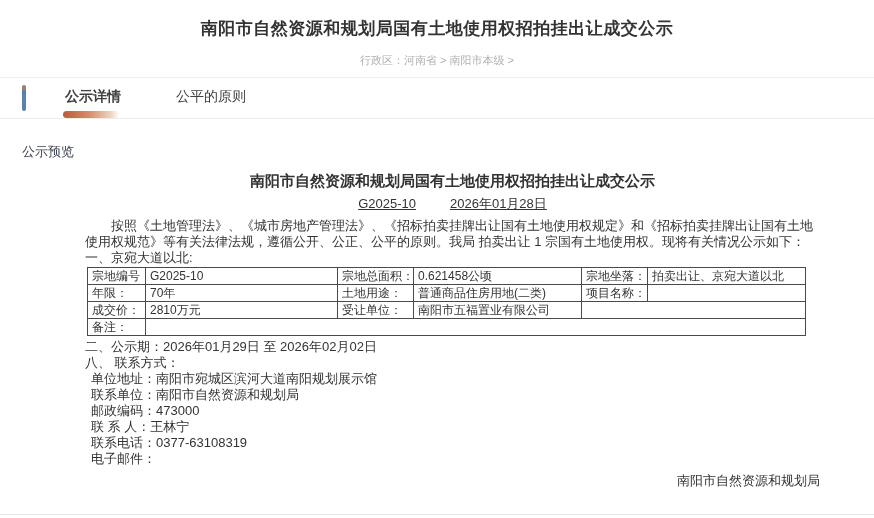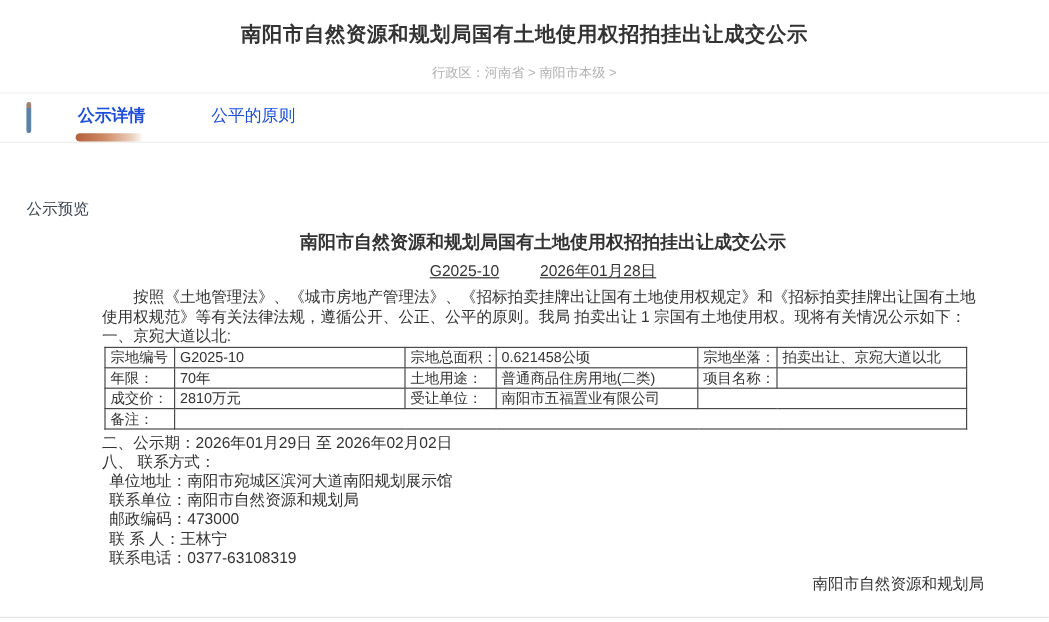--- a/index.html
+++ b/index.html
@@ -9,28 +9,28 @@
   
   .header { padding-top: 17px; text-align: center; border-bottom: 1px solid #f0f0f0; padding-bottom: 9px; }
   .page-title { font-size: 17px; font-weight: bold; color: #333; letter-spacing: 0.5px; }
   .breadcrumb { margin-top: 13px; font-size: 11px; color: #b0b0b0; }
 
   
   .tabbar { position: relative; height: 41px; display: flex; align-items: center; border-bottom: 1px solid #ededed; }
   .accent-bar { position: absolute; left: 22px; top: 7px; width: 4px; height: 26px; border-radius: 2px;
     background: linear-gradient(180deg, #a08070 0%, #a08070 18%, #5b82a8 18%, #5b82a8 100%); }
   .tabs { display: flex; margin-left: 65px; gap: 55px; }
-  .tab { position: relative; font-size: 14px; color: #1d4ed8; cursor: pointer; padding-bottom: 2px; }
+  .tab { position: relative; font-size: 14px; color: #404040; cursor: pointer; padding-bottom: 2px; }
   .tab.active { font-weight: bold; }
   .tab.active .tab-underline { position: absolute; left: -2px; bottom: -10px; width: 56px; height: 7px;
     border-radius: 4px;
     background: linear-gradient(90deg, #b4603a 0%, #cf8d68 45%, #ecd3c2 85%, rgba(236,211,194,0.05) 100%); }
 
   
-  .preview-label { margin: 46px 0 0 22px; font-size: 13px; color: #3d4450; }
+  .preview-label { margin: 24px 0 0 22px; font-size: 13px; color: #3d4450; }
 
   
   .doc { width: 735px; margin-left: 85px; margin-top: 12px; font-size: 13px; line-height: 16px; color: #333; }
   .doc-title { text-align: center; font-weight: bold; font-size: 15px; margin-bottom: 7px; }
   .doc-date { text-align: center; font-size: 13px; margin-bottom: 6px; text-decoration: underline; }
   .doc-date .doc-no { margin-right: 34px; }
   .doc-intro { text-indent: 2em; line-height: 15.5px; margin-bottom: 1px; }
   .doc-line { line-height: 16px; }
 
   
@@ -117,17 +117,18 @@
     </table>
 
   <div class="doc-line">二、公示期：2026年01月29日 至 2026年02月02日</div>
   <div class="doc-line">八、 联系方式：</div>
 
   <div class="contact-line">单位地址：南阳市宛城区滨河大道南阳规划展示馆</div>
   <div class="contact-line">联系单位：南阳市自然资源和规划局</div>
   <div class="contact-line">邮政编码：473000</div>
   <div class="contact-line">联 系 人：王林宁</div>
   <div class="contact-line">联系电话：0377-63108319</div>
+  <div class="contact-line">电子邮件：</div>
 
   <div class="signature">南阳市自然资源和规划局</div>
 </div>
 
 <div class="footer-rule"></div>
 
 </body></html>

